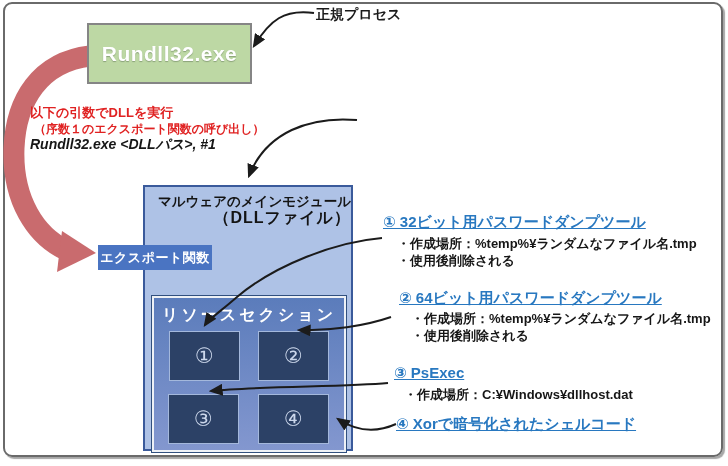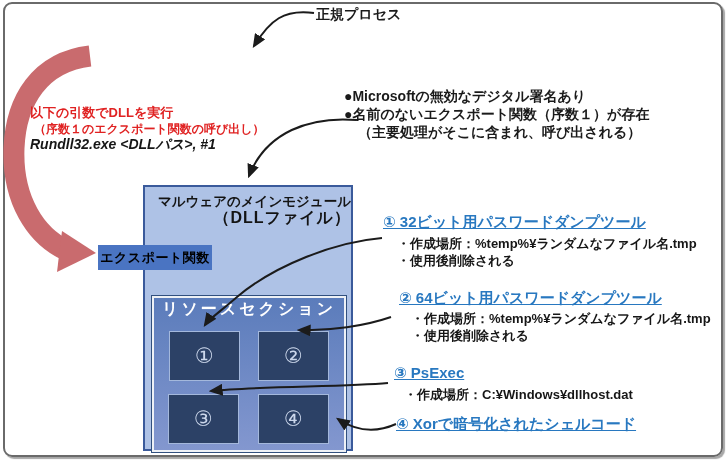--- a/index.html
+++ b/index.html
@@ -40,30 +40,30 @@
     left:143px;top:185px;width:210px;height:266px;
     background:var(--module-box,#aec2e6);
     border:2px solid #3a5a9b;box-sizing:border-box;
   }
   .module-title1{left:0;top:6px;width:100%;text-align:right;font-size:13.5px;font-weight:bold;color:#141414;}
   .module-title2{left:0;top:21px;width:100%;text-align:right;font-size:16px;font-weight:bold;color:#141414;letter-spacing:1px;}
 
   .export-label{
     left:98px;top:245px;width:114px;height:25px;z-index:3;
     background:var(--export-label-bg,#4a74c2);
-    color:#000000;font-size:13px;font-weight:bold;
+    color:#ffffff;font-size:13px;font-weight:bold;
     display:flex;align-items:center;justify-content:center;letter-spacing:.5px;
   }
 
   .resource-box{
     left:152px;top:296px;width:194px;height:156px;box-sizing:border-box;
     background:linear-gradient(180deg,var(--resource-box,#5b7cbb),#8397cf);
     border:2px solid #eef1f6;outline:1px solid #31507f;
   }
-  .resource-title{left:0;top:1px;width:100%;text-align:center;color:#fff;font-size:16px;font-weight:bold;letter-spacing:3px;}
+  .resource-title{left:0;top:7px;width:100%;text-align:center;color:#fff;font-size:16px;font-weight:bold;letter-spacing:3px;}
   .res-item{
     width:71px;height:50px;box-sizing:border-box;
     background:var(--resource-item,#2c4166);
     border:1px solid #a4b8dc;
     display:flex;align-items:center;justify-content:center;
     color:#ccd7eb;font-size:21px;
   }
   #res-1{left:15px;top:33px;} #res-2{left:104px;top:33px;}
   #res-3{left:14px;top:96px;} #res-4{left:104px;top:96px;}
 
@@ -84,31 +84,29 @@
 
 <div id="canvas">
 
   <div class="frame"></div>
 
   <svg id="red-layer" class="layer" width="728" height="466">
     <path d="M90,56 C40,62 16,100 14,148 C12,200 36,236 66,250" fill="none" style="stroke:var(--red-arrow,#c96b6e)" stroke-width="21"></path>
     <polygon points="62,231 96,253 57,272" style="fill:var(--red-arrow,#c96b6e)"></polygon>
   </svg>
 
+  <div class="abs node process-box">
+    <span>Rundll32.exe</span>
+  </div>
   <div class="abs node callout-label">正規プロセス</div>
 
   <div class="abs node red-line1">以下の引数でDLLを実行</div>
   <div class="abs node red-line2">（序数１のエクスポート関数の呼び出し）</div>
   <div class="abs node cmd-line">Rundll32.exe &lt;DLLパス&gt;, #1</div>
 
-  <div class="abs node bullets">
-    <div>●Microsoftの無効なデジタル署名あり</div>
-    <div>●名前のないエクスポート関数（序数１）が存在</div>
-    <div class="indent">（主要処理がそこに含まれ、呼び出される）</div>
-  </div>
 
   <div class="abs node module-box">
     <div class="abs module-title1">マルウェアのメインモジュール</div>
     <div class="abs module-title2">（DLLファイル）</div>
   </div>
 
   <div class="abs export-label">
     <span>エクスポート関数</span>
   </div>
 

